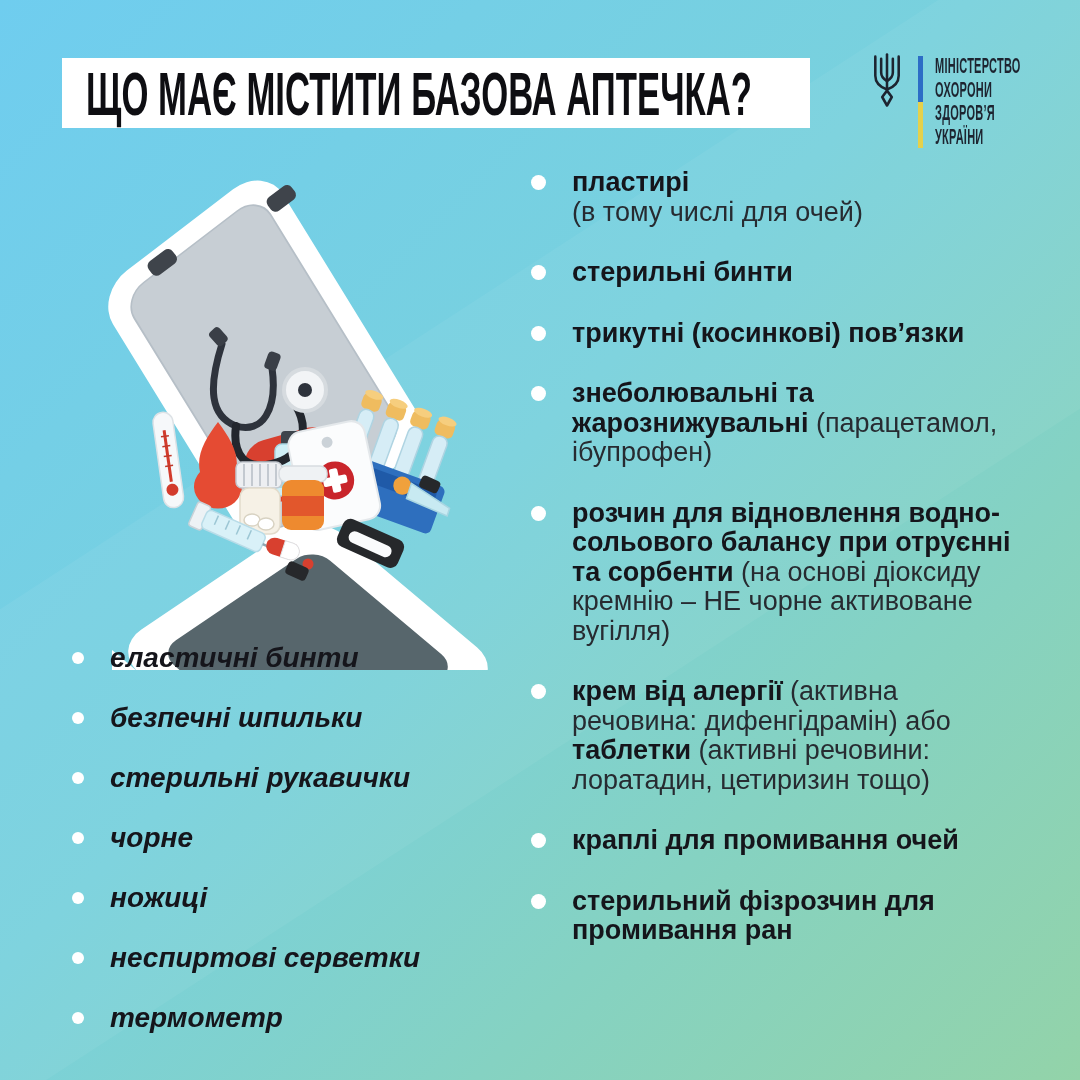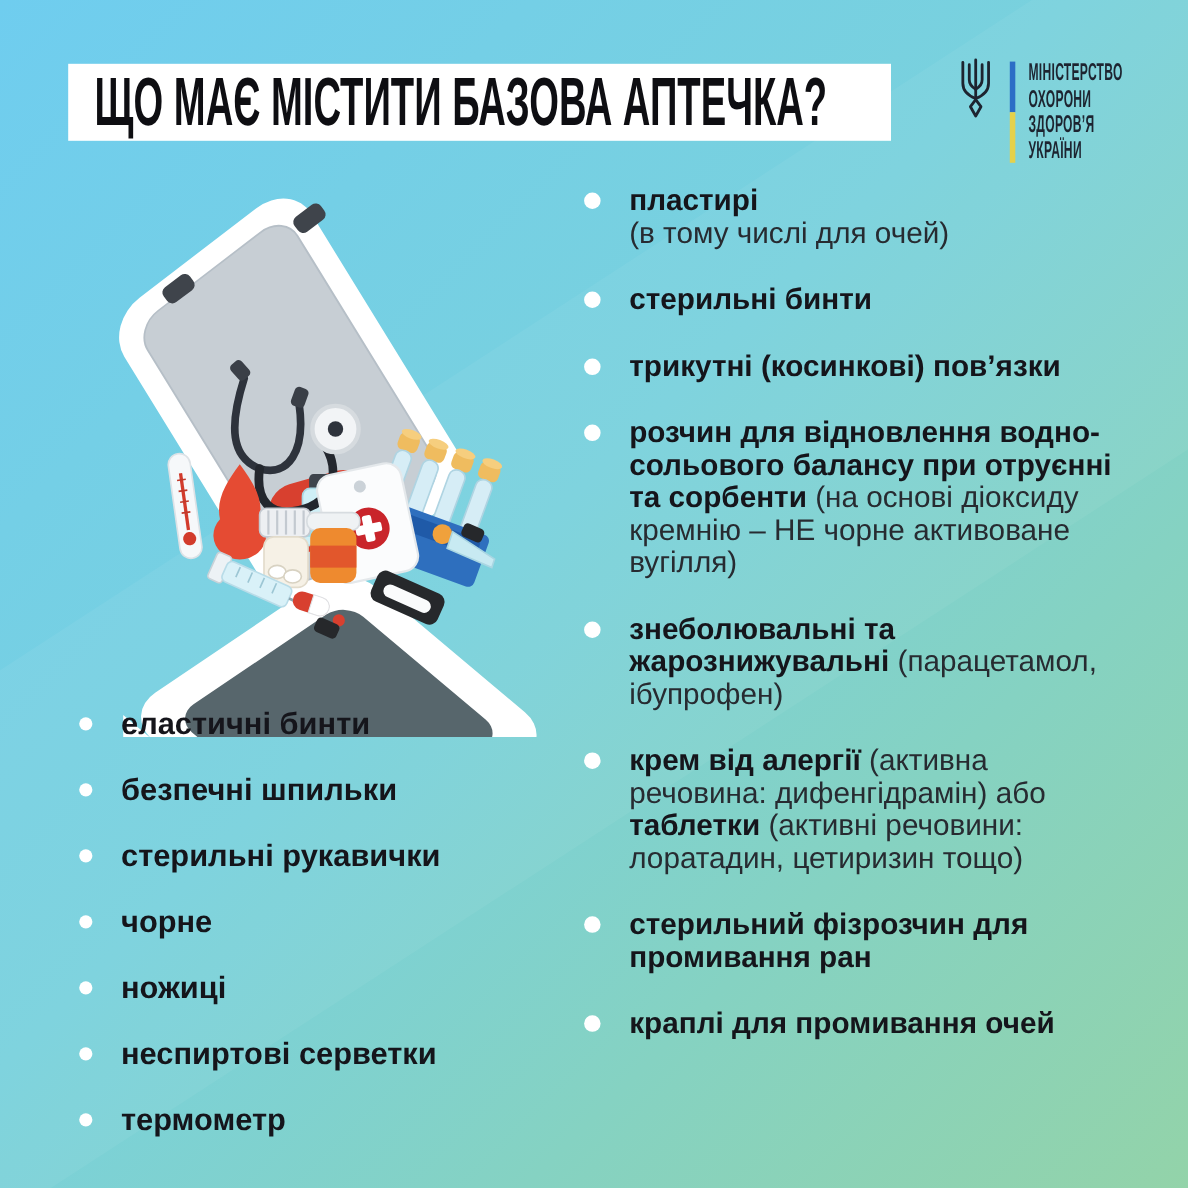--- a/index.html
+++ b/index.html
@@ -19,21 +19,21 @@
   .logo{position:absolute;left:870px;top:52px;display:flex;align-items:flex-start;}
   .logo .bar{width:5px;margin-left:14px;margin-top:4px;}
   .bar-blue{width:5px;height:46px;}
   .bar-yellow{width:5px;height:46px;}
   .logo-text{margin-left:12px;margin-top:2px;font-weight:700;font-size:22px;line-height:23.5px;
     transform:scaleX(0.5);transform-origin:0 0;white-space:nowrap;letter-spacing:0.5px;}
   
   .left-list{position:absolute;left:72px;top:628px;width:430px;list-style:none;margin:0;padding:0;}
   .left-list li{display:flex;align-items:center;height:60px;}
   .left-list .dot{width:12px;height:12px;border-radius:50%;background:#fff;flex:none;}
-  .left-list .txt{margin-left:26px;font-size:28px;font-weight:700;color:#15151b;}
+  .left-list .txt{margin-left:26px;font-size:28px;font-weight:700;color:#15151b;font-style:italic;}
   .right-list{position:absolute;left:531px;top:168px;width:492px;list-style:none;margin:0;padding:0;}
   .right-list li{display:flex;margin-bottom:31px;}
   .right-list .dot{width:15px;height:15px;border-radius:50%;background:#fff;flex:none;margin-top:7px;}
   .right-list .txt{margin-left:26px;font-size:27px;line-height:29.5px;white-space:pre-line;}
   .right-list .b{font-weight:700;color:#15151b;}
   .right-list .r{font-weight:400;color:#272b31;}
   .kit{position:absolute;left:60px;top:150px;}
 </style>
 </head>
 <body>
@@ -250,32 +250,32 @@
       <li>
         <span class="dot"></span>
         <span class="txt"><span class="b">стерильні бинти</span></span>
       </li>
       <li>
         <span class="dot"></span>
         <span class="txt"><span class="b">трикутні (косинкові) пов’язки</span></span>
       </li>
       <li>
         <span class="dot"></span>
+        <span class="txt"><span class="b">знеболювальні та жарознижувальні</span><span class="r"> (парацетамол, ібупрофен)</span></span>
+      </li>
+      <li>
+        <span class="dot"></span>
         <span class="txt"><span class="b">розчин для відновлення водно-сольового балансу при отруєнні та сорбенти</span><span class="r"> (на основі діоксиду кремнію – НЕ чорне активоване вугілля)</span></span>
       </li>
       <li>
         <span class="dot"></span>
-        <span class="txt"><span class="b">знеболювальні та жарознижувальні</span><span class="r"> (парацетамол, ібупрофен)</span></span>
-      </li>
-      <li>
-        <span class="dot"></span>
         <span class="txt"><span class="b">крем від алергії</span><span class="r"> (активна речовина: дифенгідрамін) або </span><span class="b">таблетки</span><span class="r"> (активні речовини: лоратадин, цетиризин тощо)</span></span>
       </li>
       <li>
         <span class="dot"></span>
+        <span class="txt"><span class="b">краплі для промивання очей</span></span>
+      </li>
+      <li>
+        <span class="dot"></span>
         <span class="txt"><span class="b">стерильний фізрозчин для промивання ран</span></span>
-      </li>
-      <li>
-        <span class="dot"></span>
-        <span class="txt"><span class="b">краплі для промивання очей</span></span>
       </li>
     </ul>
 </div>
 
 </body></html>

